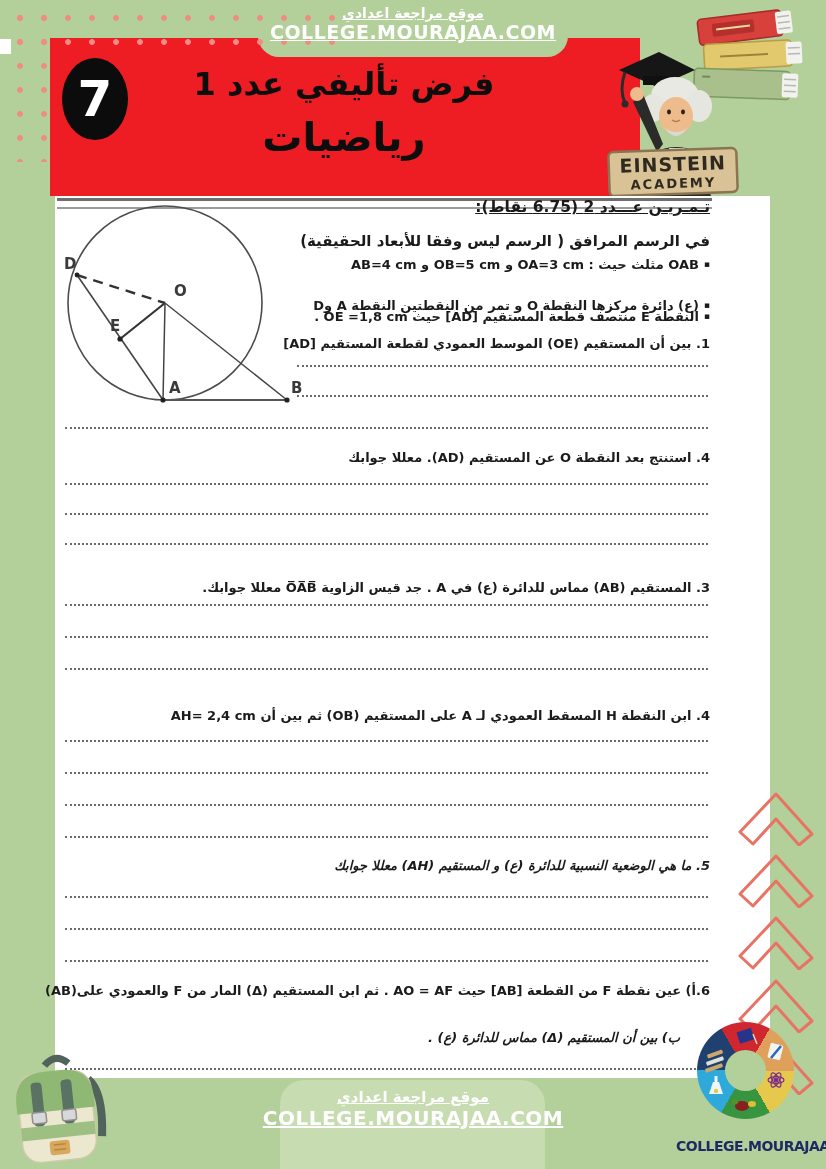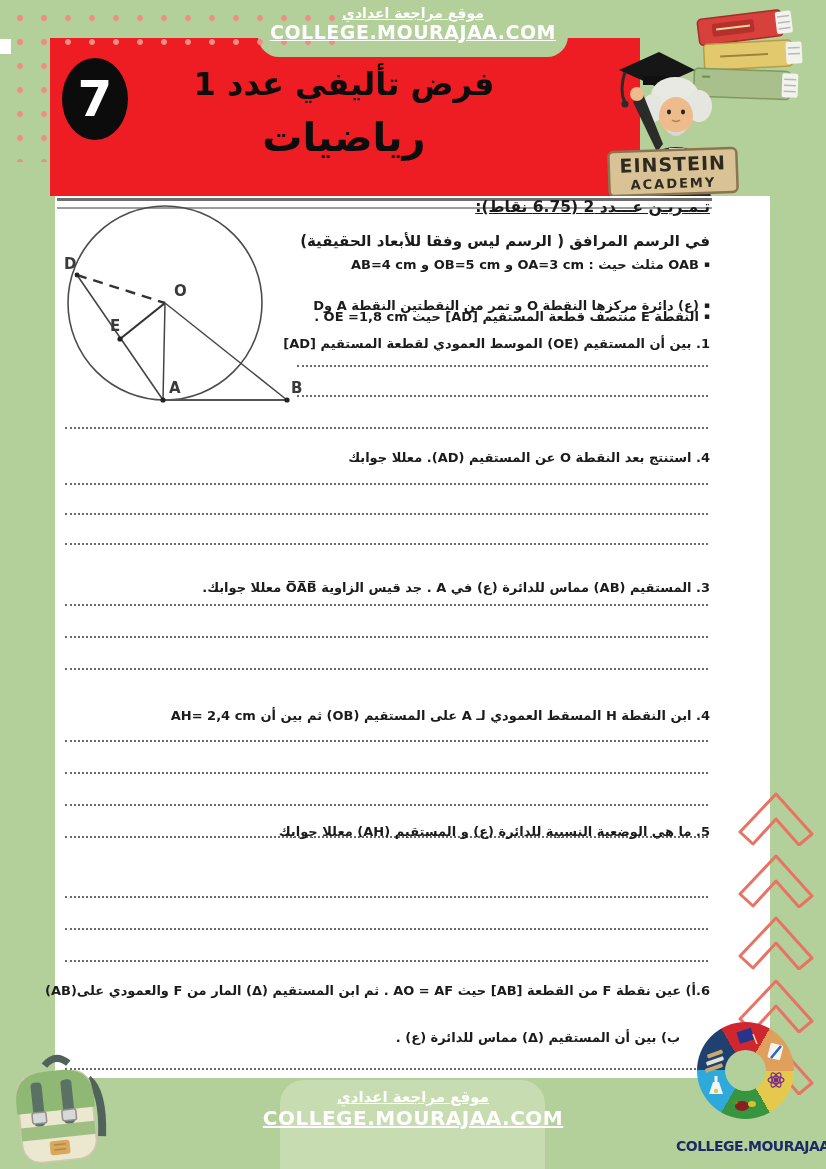--- a/index.html
+++ b/index.html
@@ -193,27 +193,27 @@
   <div class="dots-line" style="top:408px;left:0;right:2px;"></div>
   <div class="dots-line" style="top:440px;left:0;right:2px;"></div>
   <div class="dots-line" style="top:472px;left:0;right:2px;"></div>
 
   <p style="top:512px;">4. ابن النقطة H المسقط العمودي لـ A على المستقيم (OB) ثم بين أن AH= 2,4 cm</p>
   <div class="dots-line" style="top:544px;left:0;right:2px;"></div>
   <div class="dots-line" style="top:576px;left:0;right:2px;"></div>
   <div class="dots-line" style="top:608px;left:0;right:2px;"></div>
   <div class="dots-line" style="top:640px;left:0;right:2px;"></div>
 
-  <p style="top:628px;">5. ما هي الوضعية النسبية للدائرة (ع) و المستقيم (AH) معللا جوابك</p>
+  <p style="top:662px;font-style:italic;">5. ما هي الوضعية النسبية للدائرة (ع) و المستقيم (AH) معللا جوابك</p>
   <div class="dots-line" style="top:700px;left:0;right:2px;"></div>
   <div class="dots-line" style="top:732px;left:0;right:2px;"></div>
   <div class="dots-line" style="top:764px;left:0;right:2px;"></div>
 
   <p style="top:787px;">6.أ) عين نقطة F من القطعة [AB] حيث AO = AF . ثم ابن المستقيم (Δ) المار من F والعمودي على(AB)</p>
-  <p style="top:834px;right:30px;">ب) بين أن المستقيم (Δ) مماس للدائرة (ع) .</p>
+  <p style="top:834px;right:30px;font-style:italic;">ب) بين أن المستقيم (Δ) مماس للدائرة (ع) .</p>
 
   <div class="dots-line" style="top:872px;left:0;right:2px;"></div>
 </div>
 
 <svg class="chev" style="top:788px;" viewBox="0 0 86 58">
   <polygon points="7,44 43,6 79,46 66,57 43,31 20,56" fill="none" stroke="#e87364" stroke-width="3" stroke-linejoin="round"></polygon>
 </svg>
 <svg class="chev" style="top:850px;" viewBox="0 0 86 58">
   <polygon points="7,44 43,6 79,46 66,57 43,31 20,56" fill="none" stroke="#e87364" stroke-width="3" stroke-linejoin="round"></polygon>
 </svg>

